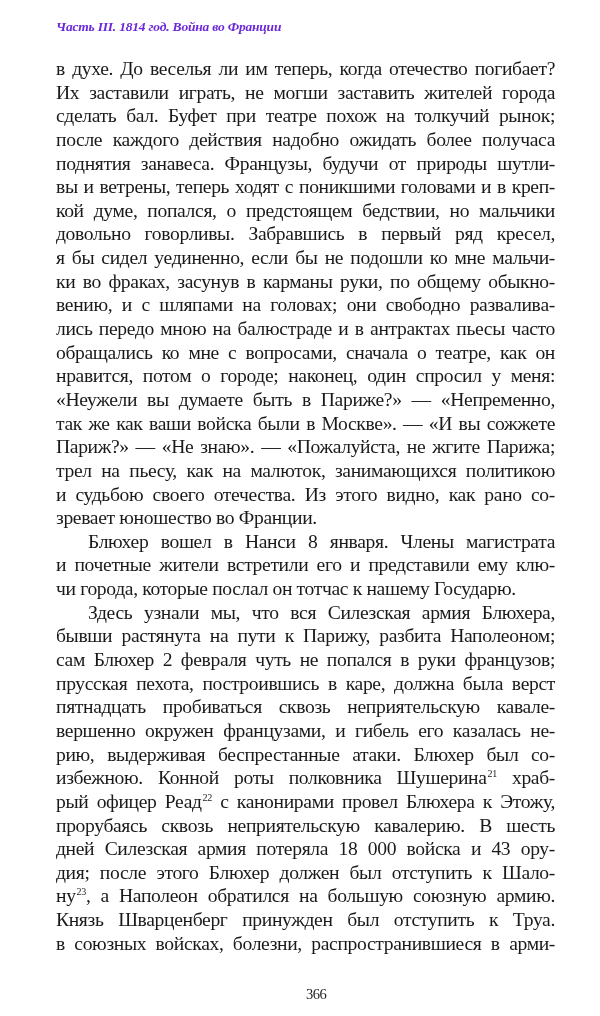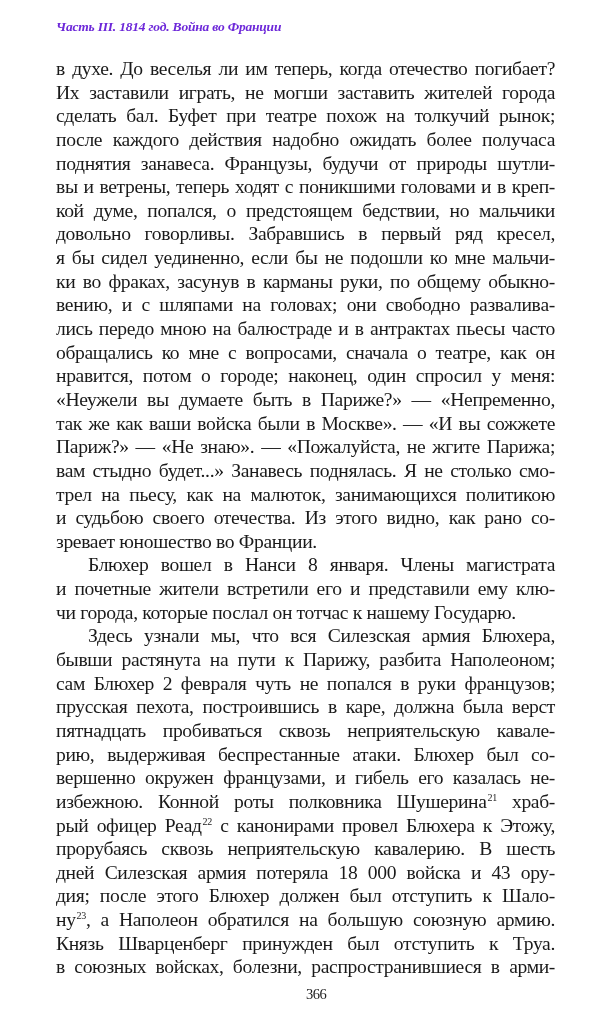--- a/index.html
+++ b/index.html
@@ -82,34 +82,33 @@
     <span class="line">довольно говорливы. Забравшись в первый ряд кресел,</span>
     <span class="line">я бы сидел уединенно, если бы не подошли ко мне мальчи-</span>
     <span class="line">ки во фраках, засунув в карманы руки, по общему обыкно-</span>
     <span class="line">вению, и с шляпами на головах; они свободно разваливa-</span>
     <span class="line">лись передо мною на балюстраде и в антрактах пьесы часто</span>
     <span class="line">обращались ко мне с вопросами, сначала о театре, как он</span>
     <span class="line">нравится, потом о городе; наконец, один спросил у меня:</span>
     <span class="line">«Неужели вы думаете быть в Париже?» — «Непременно,</span>
     <span class="line">так же как ваши войска были в Москве». — «И вы сожжете</span>
     <span class="line">Париж?» — «Не знаю». — «Пожалуйста, не жгите Парижа;</span>
-    <span class="line">вам стыдно будет...» Занавесь поднялась. Я не столько смо-</span>
     <span class="line">трел на пьесу, как на малюток, занимающихся политикою</span>
     <span class="line">и судьбою своего отечества. Из этого видно, как рано со-</span>
     <span class="line last">зревает юношество во Франции.</span>
     <span class="line indent">Блюхер вошел в Нанси 8 января. Члены магистрата</span>
     <span class="line">и почетные жители встретили его и представили ему клю-</span>
     <span class="line last">чи города, которые послал он тотчас к нашему Государю.</span>
     <span class="line indent">Здесь узнали мы, что вся Силезская армия Блюхера,</span>
     <span class="line">бывши растянута на пути к Парижу, разбита Наполеоном;</span>
     <span class="line">сам Блюхер 2 февраля чуть не попался в руки французов;</span>
     <span class="line">прусская пехота, построившись в каре, должна была верст</span>
     <span class="line">пятнадцать пробиваться сквозь неприятельскую кавале-</span>
+    <span class="line">вершенно окружен французами, и гибель его казалась не-</span>
     <span class="line">рию, выдерживая беспрестанные атаки. Блюхер был со-</span>
-    <span class="line">вершенно окружен французами, и гибель его казалась не-</span>
     <span class="line"><span>избежною. Конной роты полковника Шушерина</span><sup>21</sup><span> храб-</span></span>
     <span class="line"><span>рый офицер Реад</span><sup>22</sup><span> с канонирами провел Блюхера к Этожу,</span></span>
     <span class="line">прорубаясь сквозь неприятельскую кавалерию. В шесть</span>
     <span class="line">дней Силезская армия потеряла 18 000 войска и 43 ору-</span>
     <span class="line">дия; после этого Блюхер должен был отступить к Шало-</span>
     <span class="line"><span>ну</span><sup>23</sup><span>, а Наполеон обратился на большую союзную армию.</span></span>
     <span class="line">Князь Шварценберг принужден был отступить к Труа.</span>
     <span class="line">в союзных войсках, болезни, распространившиеся в арми-</span>
   </div>
 

